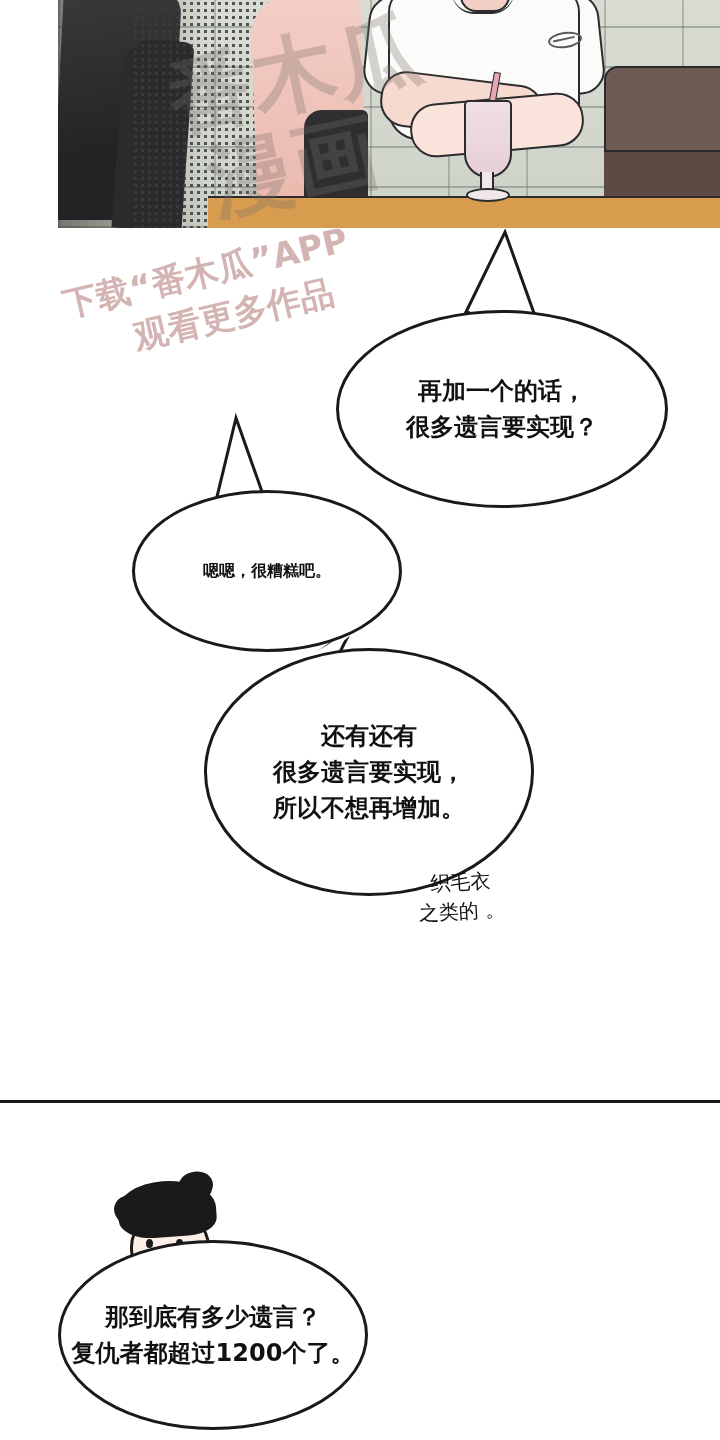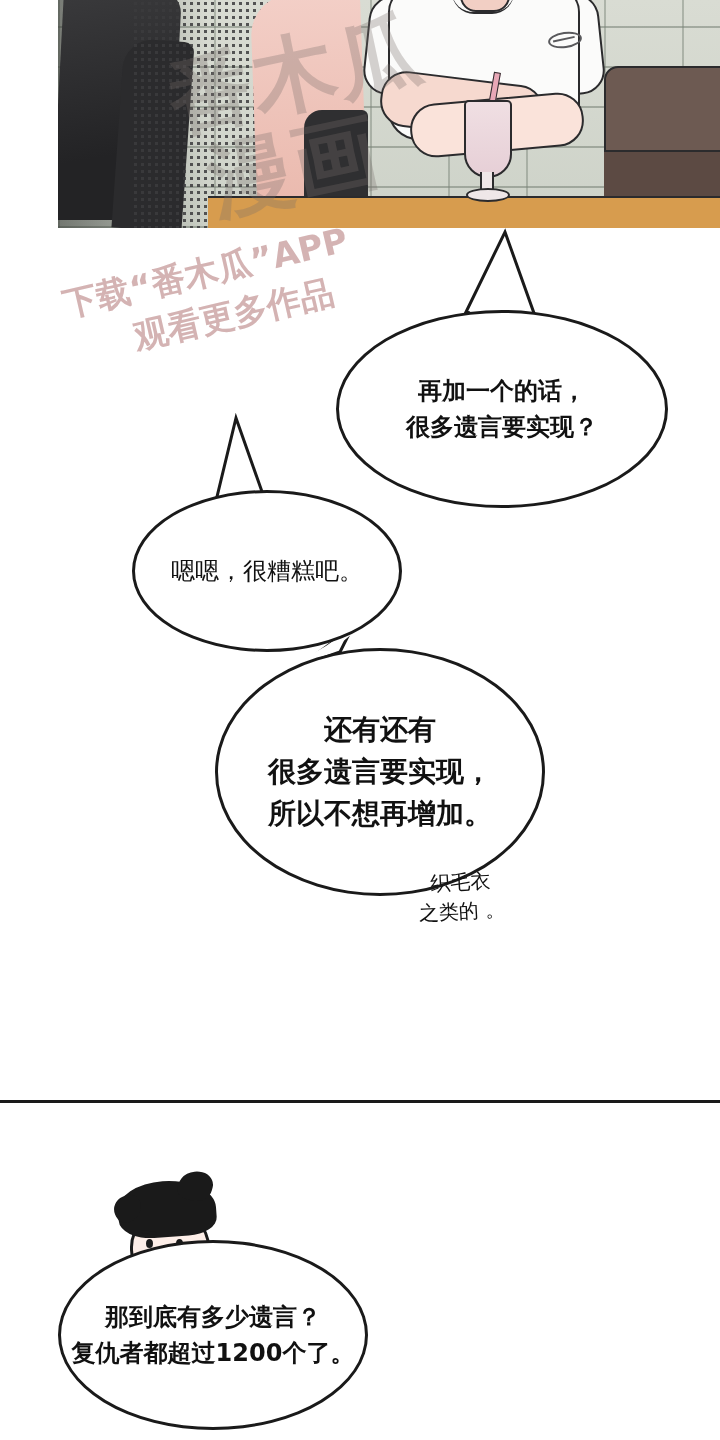--- a/index.html
+++ b/index.html
@@ -288,27 +288,27 @@
 
   #bubble-1 {
     left: 336px; top: 310px;
     width: 332px; height: 198px;
     font-size: 24px;
     font-weight: 600;
   }
   #bubble-2 {
     left: 132px; top: 490px;
     width: 270px; height: 162px;
+    font-size: 16px;
+    font-weight: 700;
+  }
+  #bubble-3 {
+    left: 204px; top: 648px;
+    width: 330px; height: 248px;
     font-size: 24px;
-    font-weight: 400;
-  }
-  #bubble-3 {
-    left: 215px; top: 648px;
-    width: 330px; height: 248px;
-    font-size: 28px;
     font-weight: 600;
   }
 
   
   .tails {
     position: absolute;
     left: 0; top: 0;
     width: 720px; height: 1440px;
     pointer-events: none;
   }

